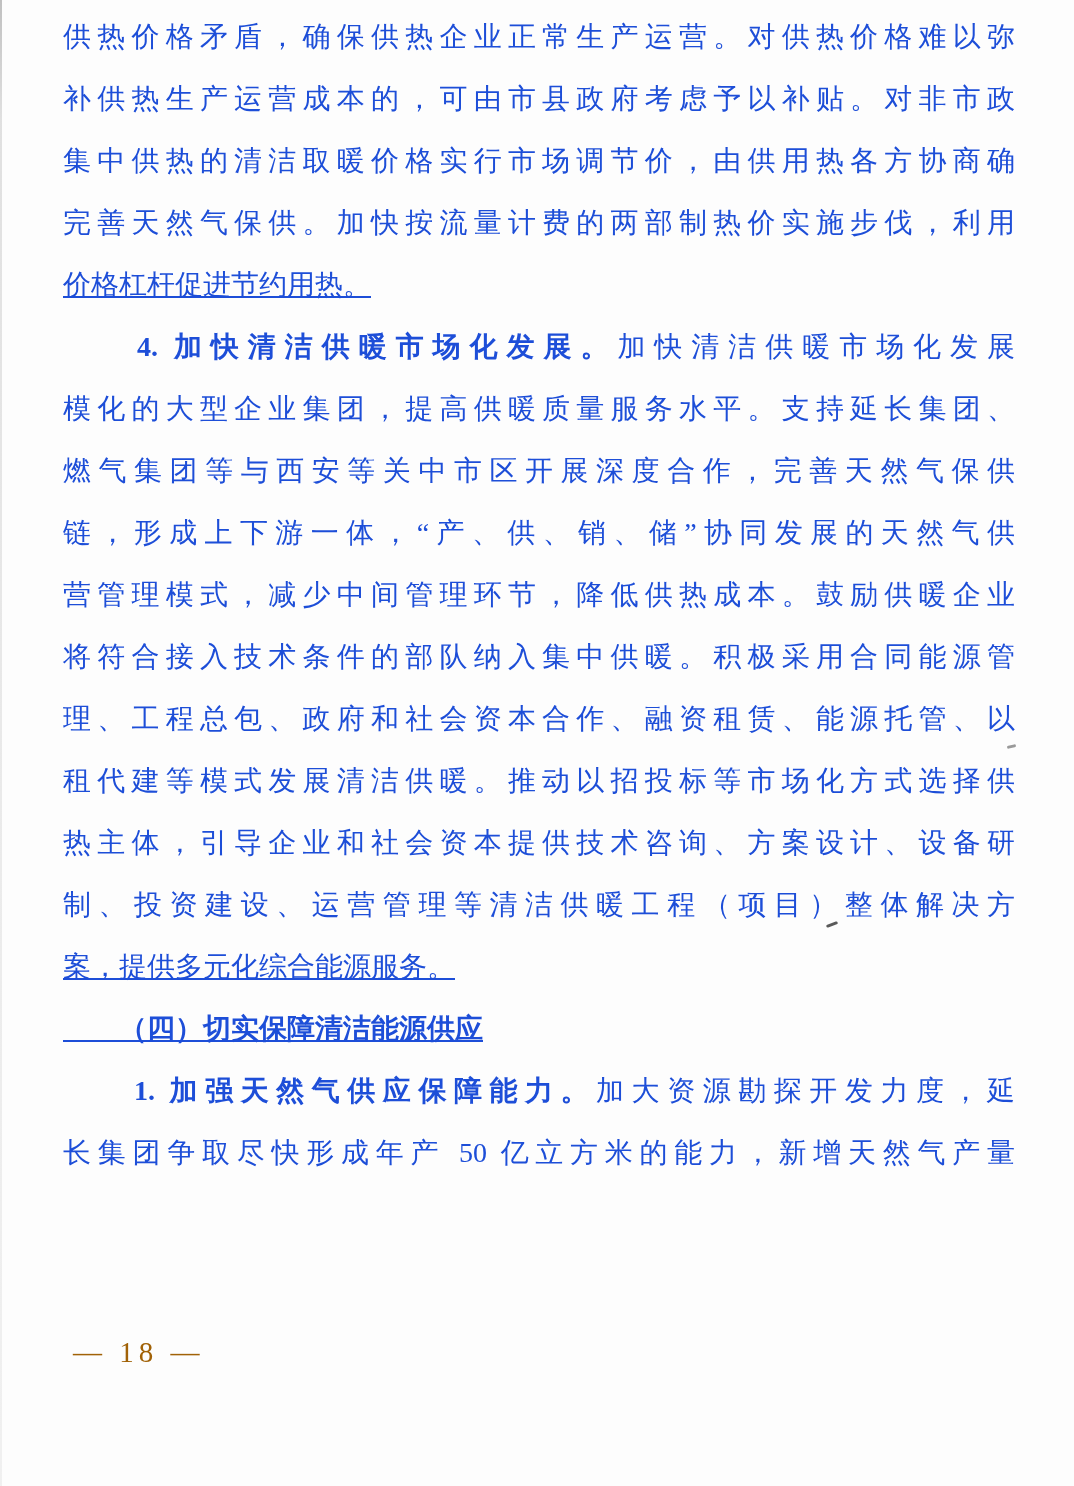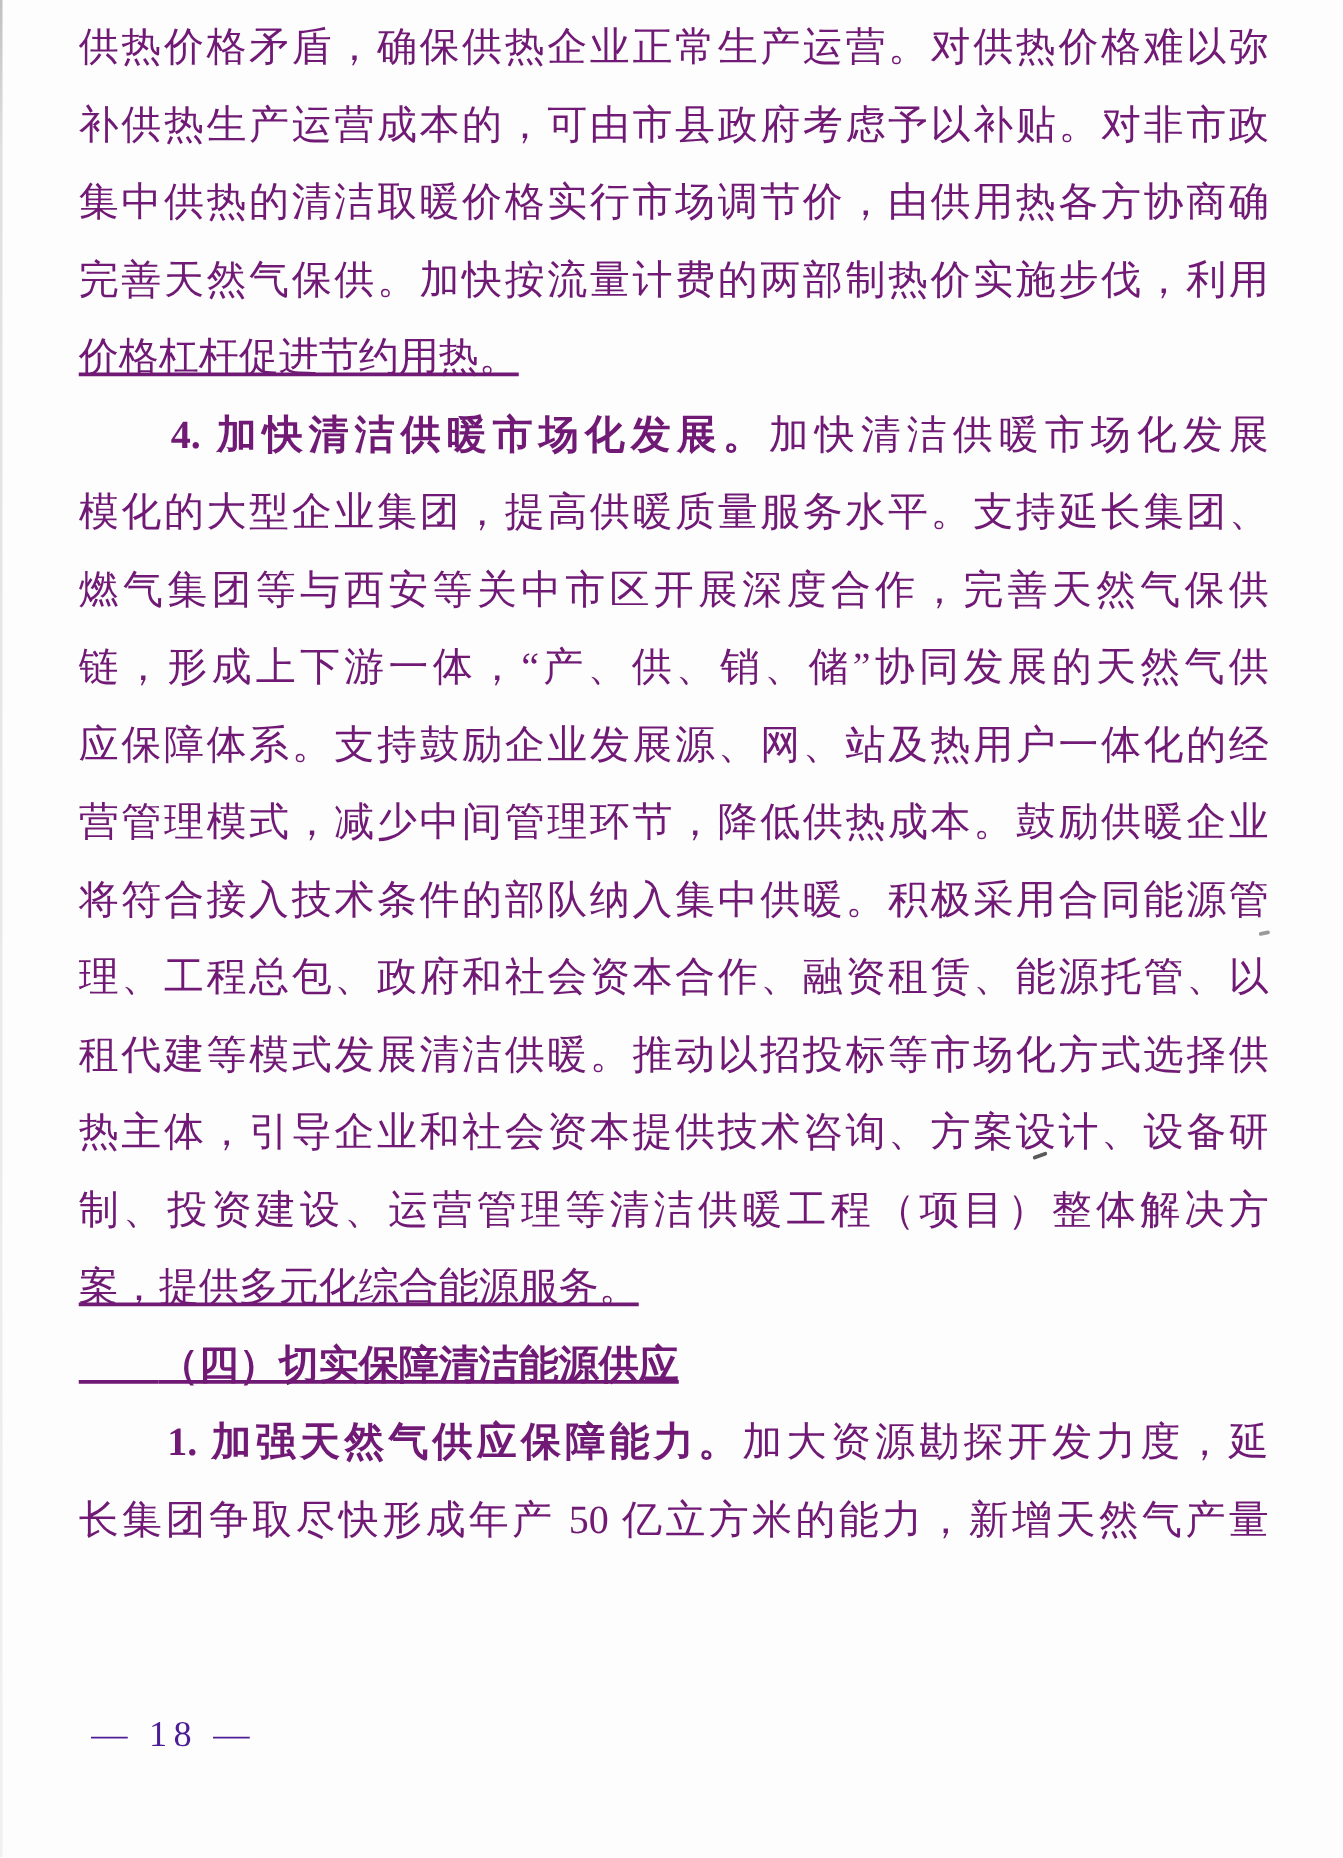--- a/index.html
+++ b/index.html
@@ -16,48 +16,48 @@
     font-family: "Liberation Serif", "DejaVu Serif", serif;
     overflow: hidden;
   }
   .doc-body {
     position: absolute;
     left: 63px;
     top: 6px;
     width: 952px;
   }
   .line {
-    font-size: 32px;
+    font-size: 28px;
     line-height: 62px;
     height: 62px;
     letter-spacing: 0;
-    color: #701a75;
+    color: #1d4ed8;
   }
   .line.justify {
     text-align: justify;
     text-align-last: justify;
     text-justify: inter-character;
   }
   .line.left {
     text-align: left;
     text-align-last: left;
     text-decoration: underline;
   }
   .bold {
     font-weight: bold;
     text-align: center;
   }
   .footer {
     position: absolute;
     left: 73px;
-    top: 1368px;
+    top: 1332px;
     font-size: 29px;
     line-height: 40px;
     letter-spacing: 5px;
-    color: #4c1d95;
+    color: #a16207;
   }
   
   .scan-edge {
     position: absolute;
     left: 0;
     top: 0;
     width: 2px;
     height: 1486px;
     background: linear-gradient(to bottom, #8f8f8f, #c9c9c9 8%, #dddddd 60%, #e6e6e6);
     opacity: 0.55;
@@ -92,21 +92,20 @@
   <div class="doc-body">
       <div class="line justify"><span>供热价格矛盾，确保供热企业正常生产运营。对供热价格难以弥</span></div>
       <div class="line justify"><span>补供热生产运营成本的，可由市县政府考虑予以补贴。对非市政</span></div>
       <div class="line justify"><span>集中供热的清洁取暖价格实行市场调节价，由供用热各方协商确</span></div>
       <div class="line justify"><span>完善天然气保供。加快按流量计费的两部制热价实施步伐，利用</span></div>
       <div class="line left"><span>价格杠杆促进节约用热。</span></div>
       <div class="line justify"><span>　　</span><span class="bold">4. 加快清洁供暖市场化发展。</span><span>加快清洁供暖市场化发展</span></div>
       <div class="line justify"><span>模化的大型企业集团，提高供暖质量服务水平。支持延长集团、</span></div>
       <div class="line justify"><span>燃气集团等与西安等关中市区开展深度合作，完善天然气保供</span></div>
       <div class="line justify"><span>链，形成上下游一体，“产、供、销、储”协同发展的天然气供</span></div>
-      <div class="line justify"><span>应保障体系。支持鼓励企业发展源、网、站及热用户一体化的经</span></div>
       <div class="line justify"><span>营管理模式，减少中间管理环节，降低供热成本。鼓励供暖企业</span></div>
       <div class="line justify"><span>将符合接入技术条件的部队纳入集中供暖。积极采用合同能源管</span></div>
       <div class="line justify"><span>理、工程总包、政府和社会资本合作、融资租赁、能源托管、以</span></div>
       <div class="line justify"><span>租代建等模式发展清洁供暖。推动以招投标等市场化方式选择供</span></div>
       <div class="line justify"><span>热主体，引导企业和社会资本提供技术咨询、方案设计、设备研</span></div>
       <div class="line justify"><span>制、投资建设、运营管理等清洁供暖工程（项目）整体解决方</span></div>
       <div class="line left"><span>案，提供多元化综合能源服务。</span></div>
       <div class="line left"><span>　　</span><span class="bold">（四）切实保障清洁能源供应</span></div>
       <div class="line justify"><span>　　</span><span class="bold">1. 加强天然气供应保障能力。</span><span>加大资源勘探开发力度，延</span></div>
       <div class="line justify"><span>长集团争取尽快形成年产 50 亿立方米的能力，新增天然气产量</span></div>

